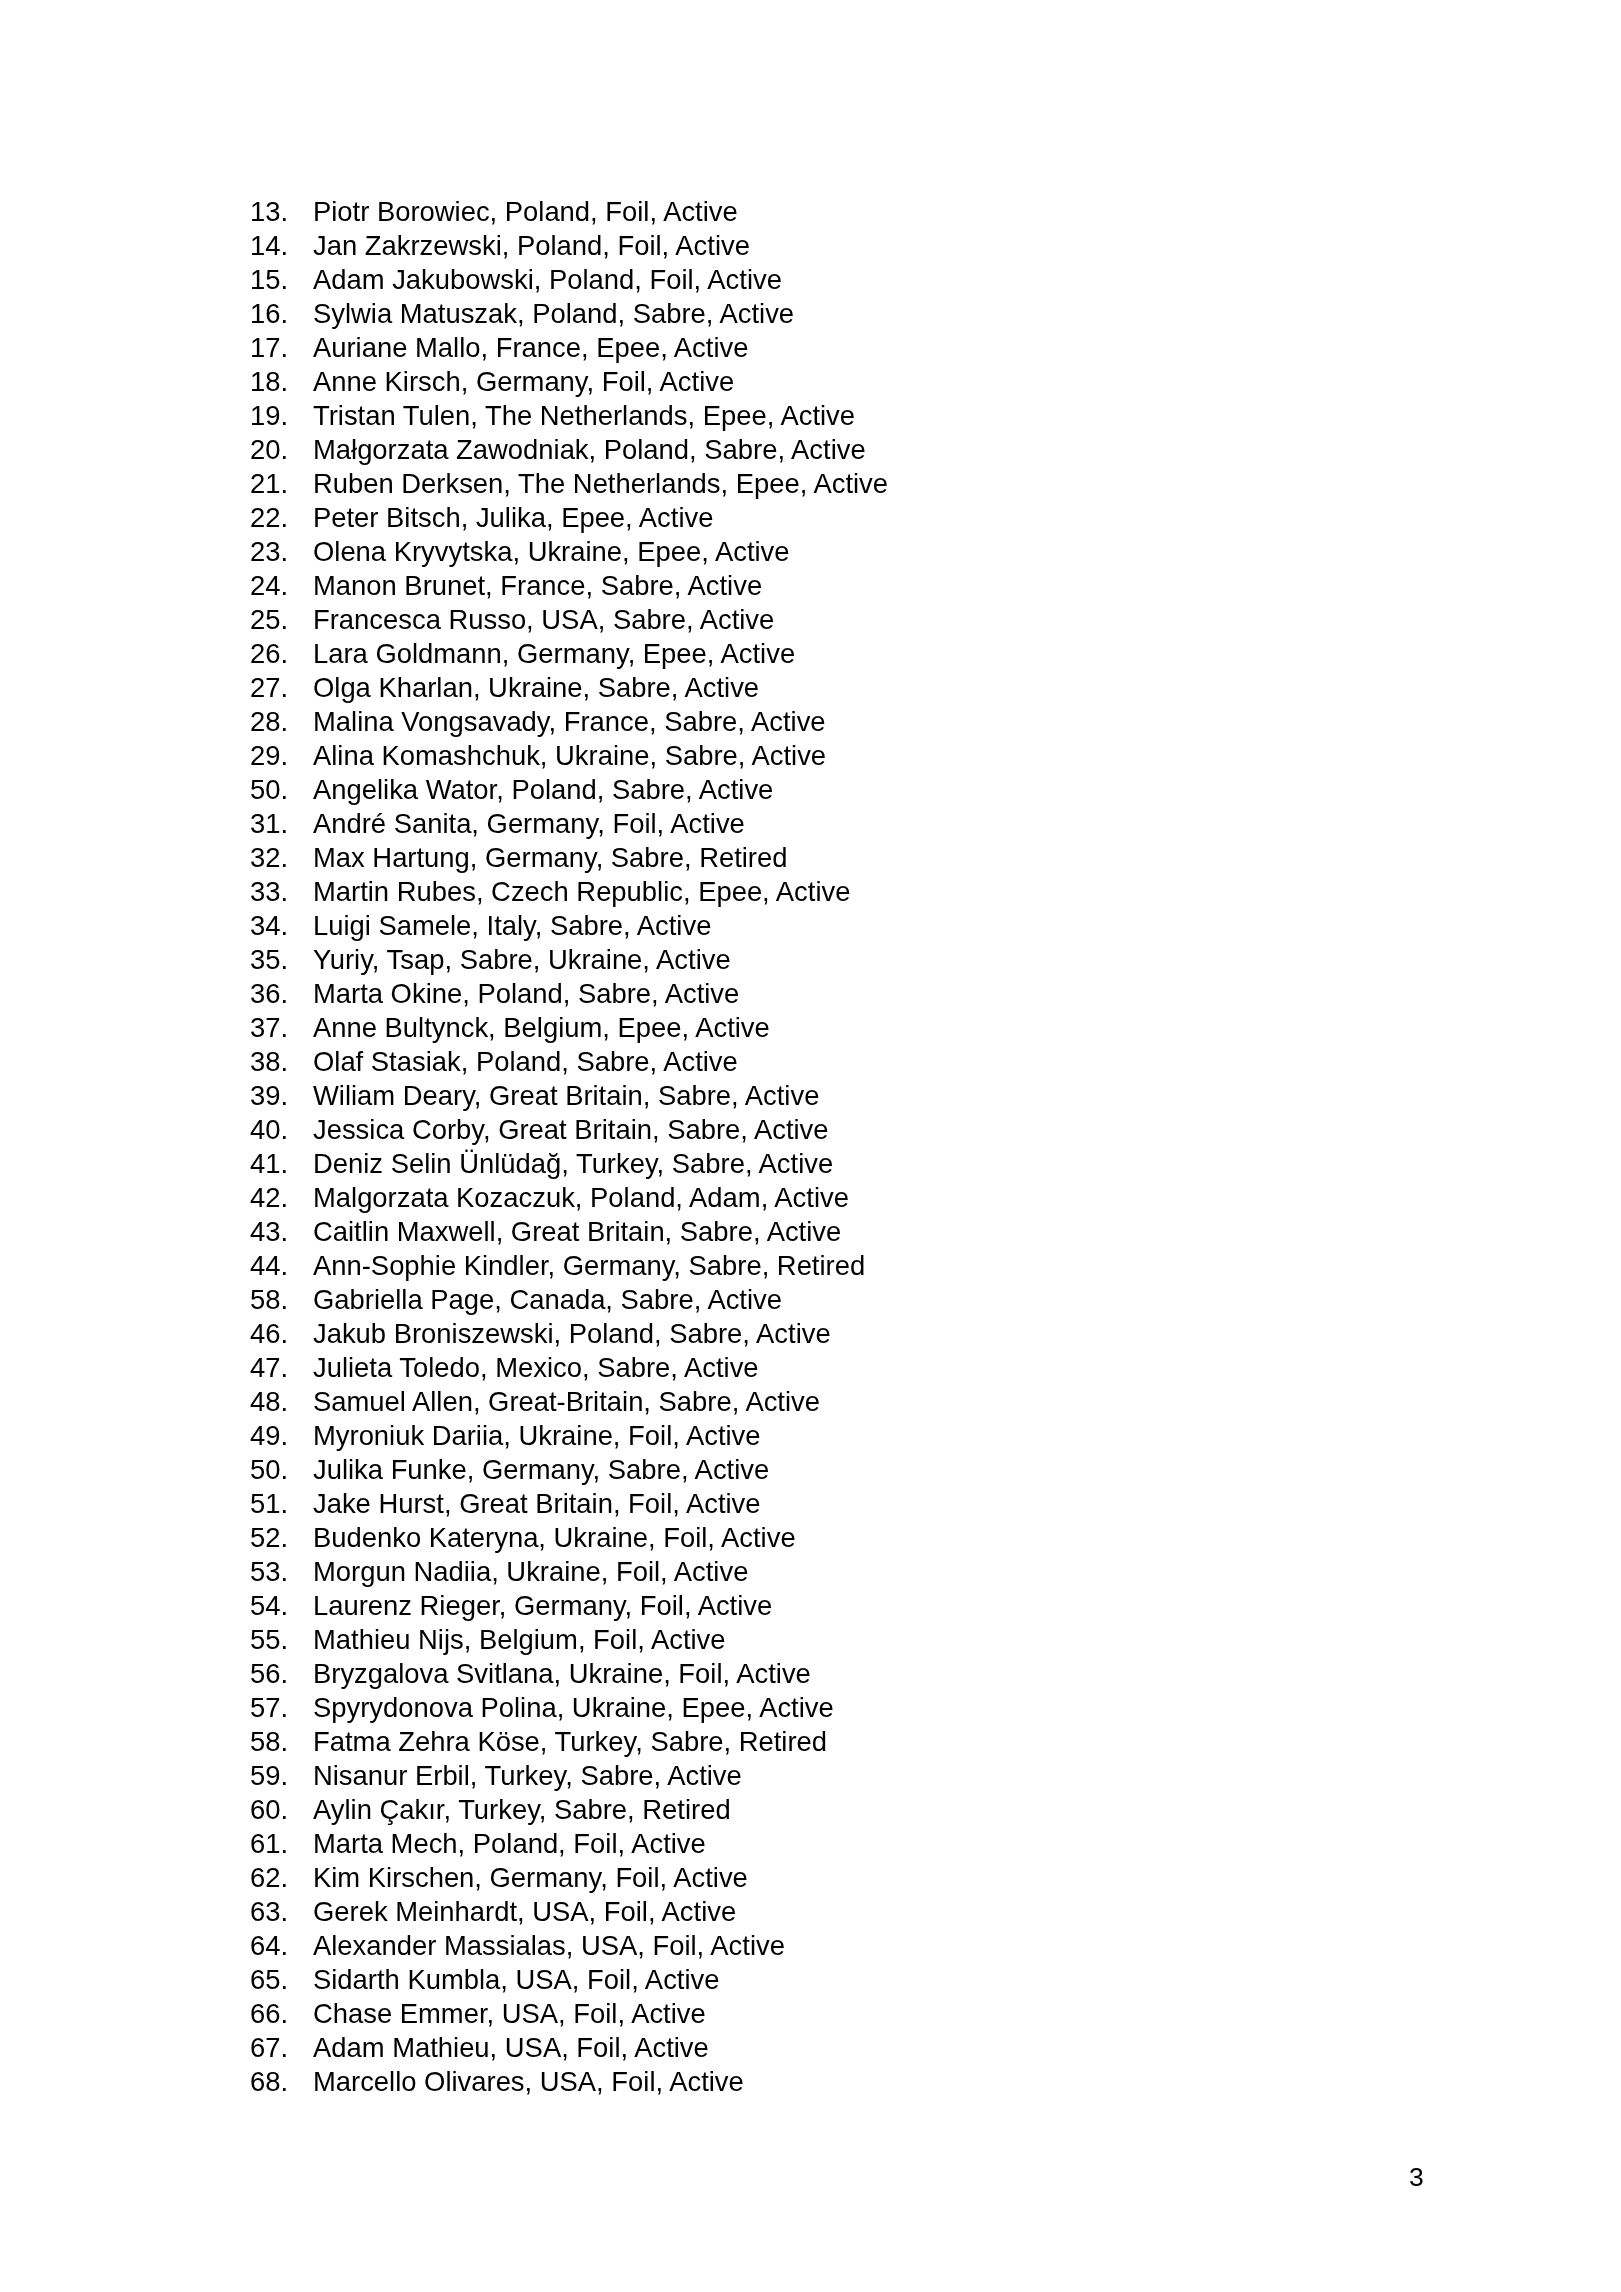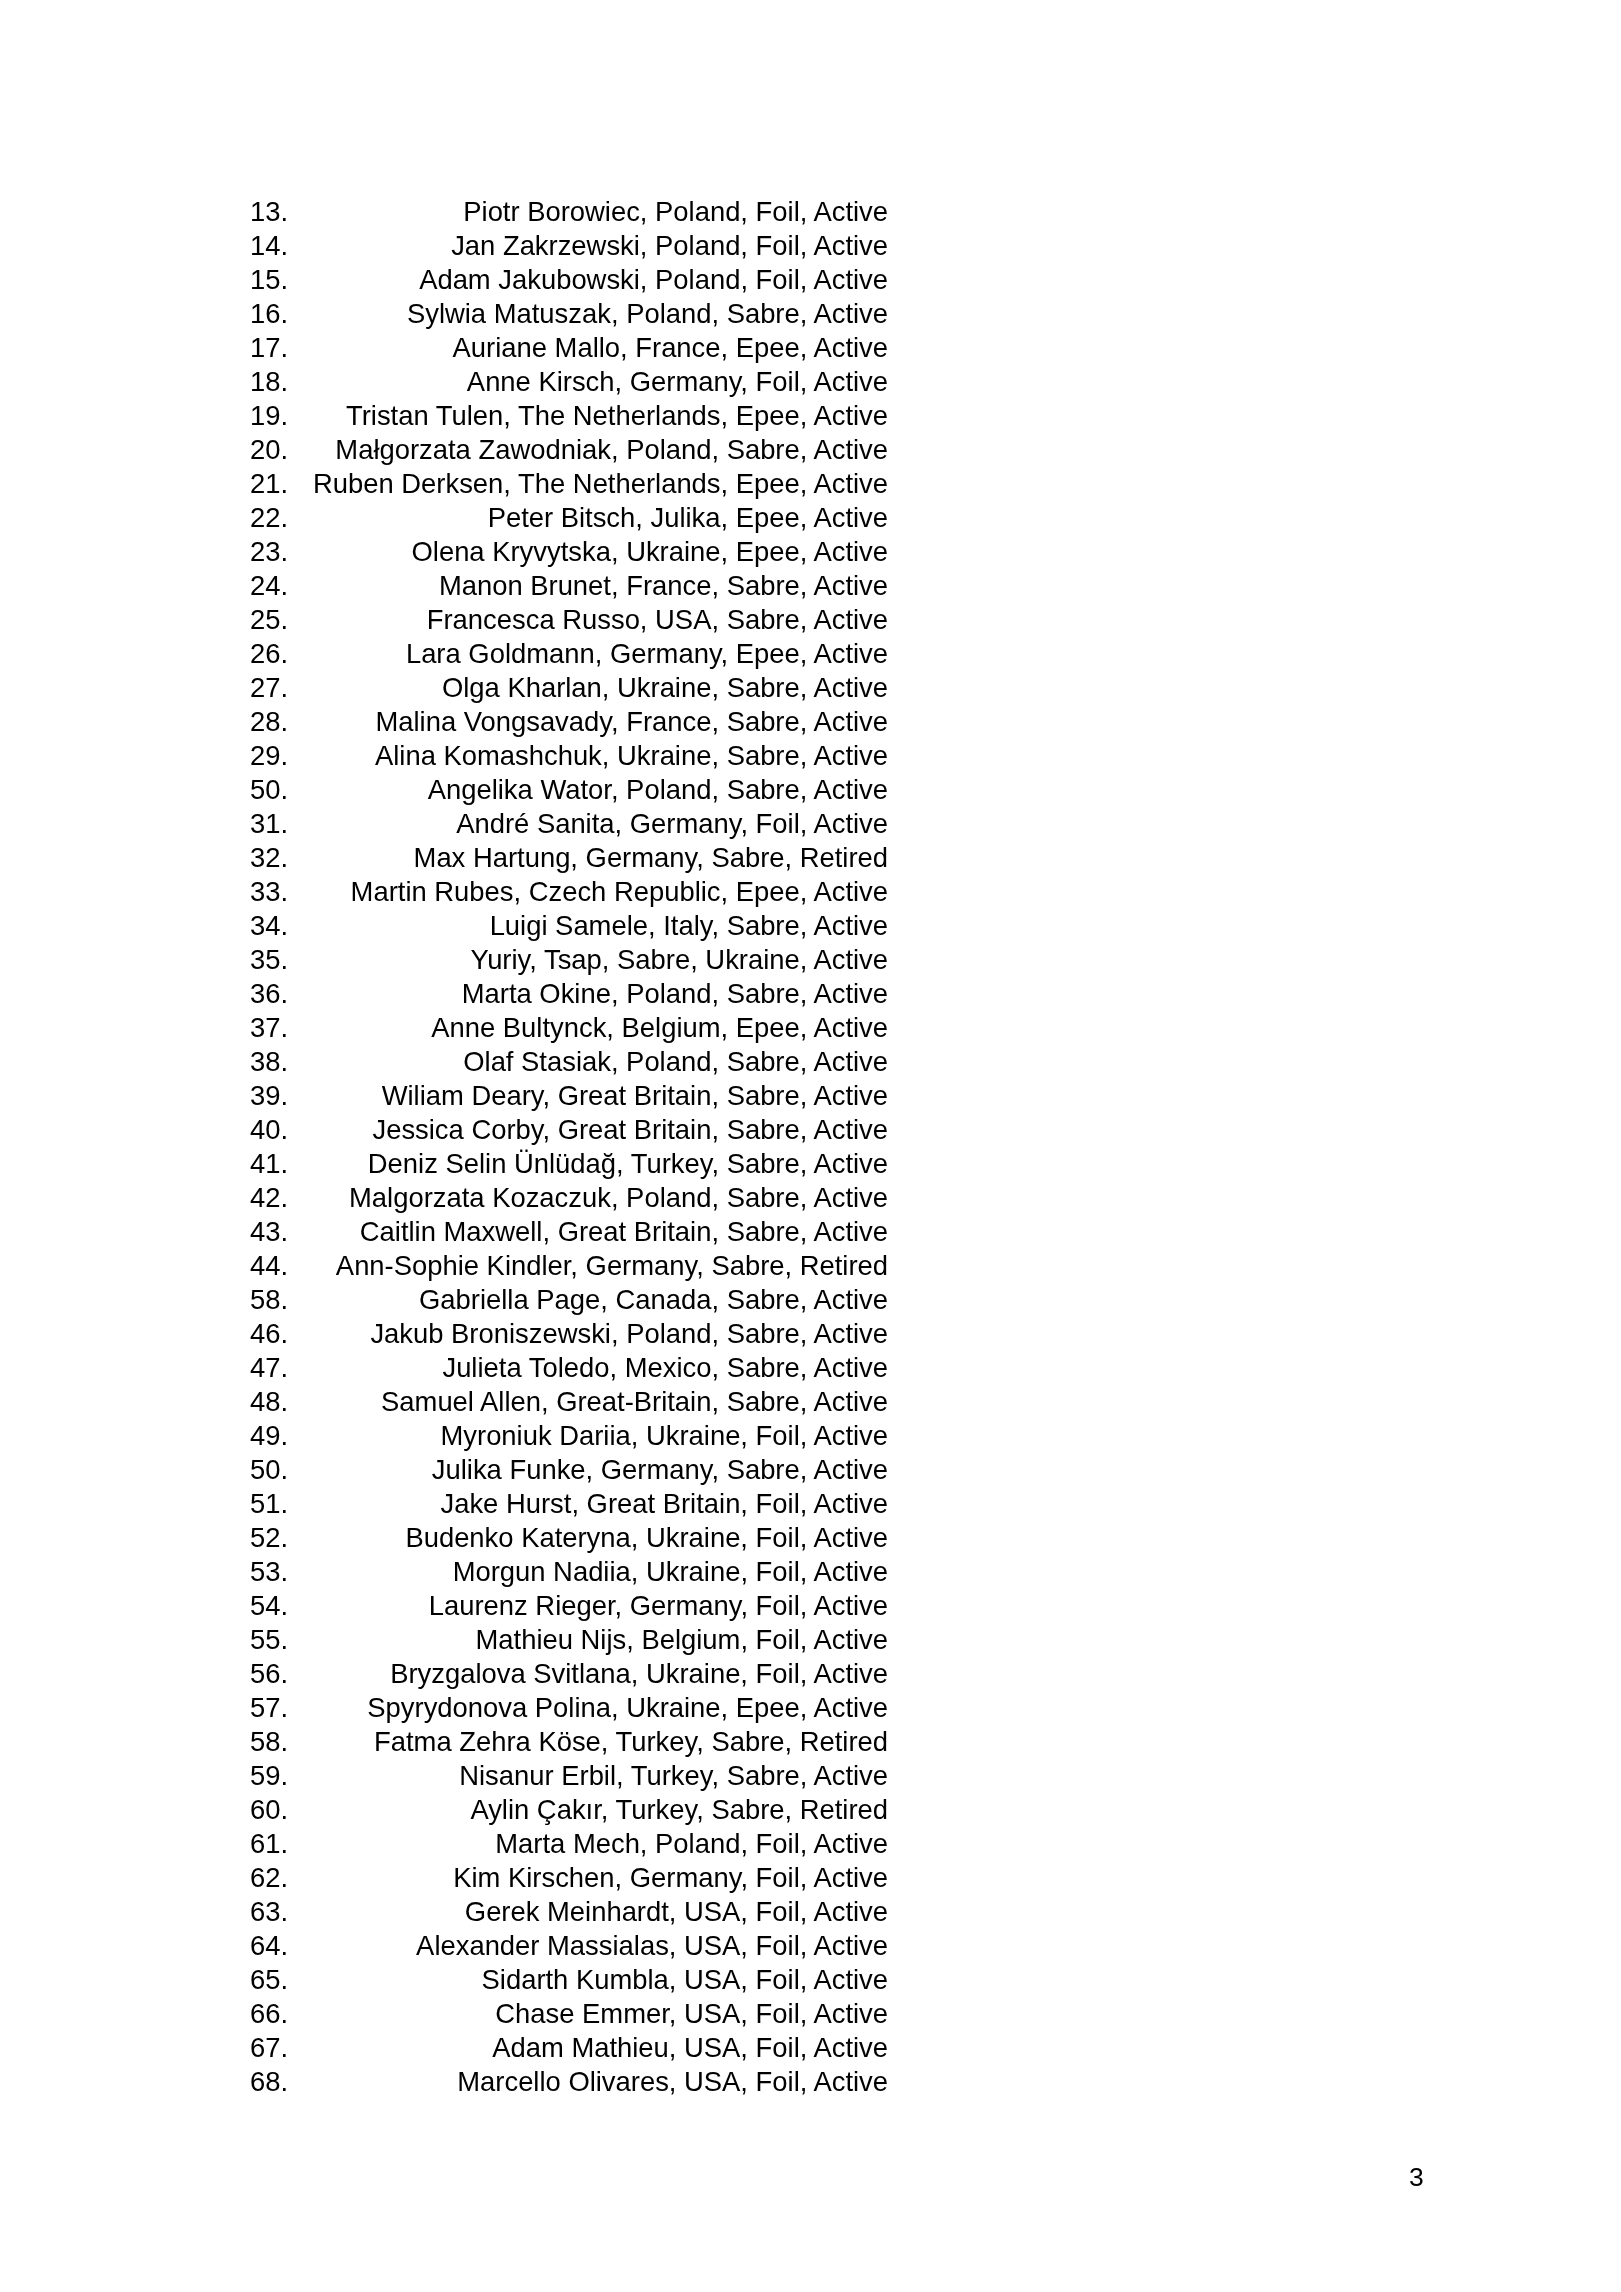--- a/index.html
+++ b/index.html
@@ -22,21 +22,20 @@
     top: 195px;
     margin: 0;
     padding: 0;
     list-style: none;
   }
   .row {
     display: flex;
     font-size: 27.4px;
     line-height: 34px;
     white-space: nowrap;
-    justify-content: space-between;
   }
   .num {
     width: 63px;
     flex: 0 0 63px;
   }
   .txt {
     flex: 0 0 auto;
   }
   .page-number {
     position: absolute;
@@ -162,21 +161,21 @@
       <li class="row">
         <span class="num">40.</span>
         <span class="txt">Jessica Corby, Great Britain, Sabre, Active</span>
       </li>
       <li class="row">
         <span class="num">41.</span>
         <span class="txt">Deniz Selin Ünlüdağ, Turkey, Sabre, Active</span>
       </li>
       <li class="row">
         <span class="num">42.</span>
-        <span class="txt">Malgorzata Kozaczuk, Poland, Sabre, Active</span>
+        <span class="txt">Malgorzata Kozaczuk, Poland, Adam, Active</span>
       </li>
       <li class="row">
         <span class="num">43.</span>
         <span class="txt">Caitlin Maxwell, Great Britain, Sabre, Active</span>
       </li>
       <li class="row">
         <span class="num">44.</span>
         <span class="txt">Ann-Sophie Kindler, Germany, Sabre, Retired</span>
       </li>
       <li class="row">

